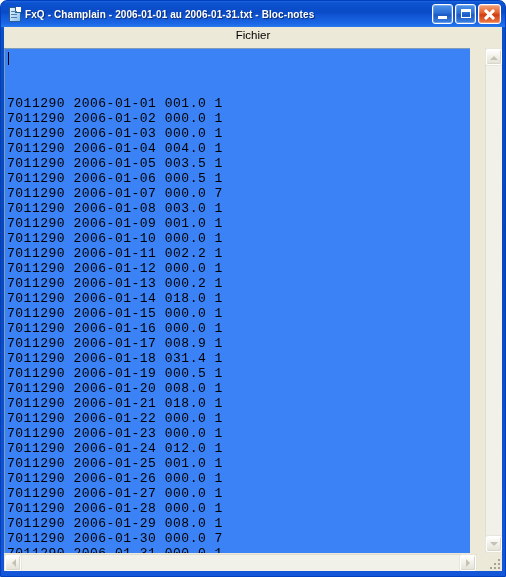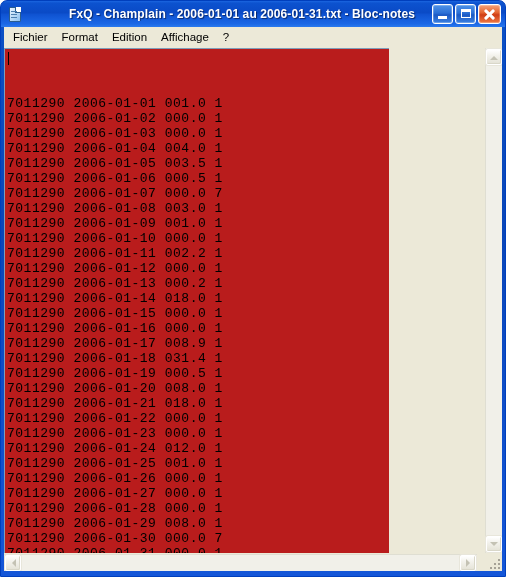--- a/index.html
+++ b/index.html
@@ -64,28 +64,27 @@
     border-bottom: 1px solid #2a5d8f;
   }
   .win-icon .ln {
     position: absolute;
     left: 5px;
     width: 6px; height: 1px;
     background: #4d7fb0;
   }
   .title-text {
     color: #ffffff;
-    font-size: 12px;
+    font-size: 10px;
     font-weight: bold;
     letter-spacing: 0.1px;
     white-space: nowrap;
     text-shadow: 1px 1px 1px rgba(0,0,20,.55);
     flex: 1 1 auto;
     overflow: hidden;
-    margin-left: 44px;
   }
   .caption-buttons {
     display: flex;
     gap: 2px;
     flex: none;
     margin-right: 2px;
   }
   .cbtn {
     width: 21px; height: 20px;
     border: 1px solid #ffffff;
@@ -121,45 +120,46 @@
     border-radius: 1px;
   }
   .glyph-close:before { transform: rotate(45deg); }
   .glyph-close:after  { transform: rotate(-45deg); }
 
   
   .menubar {
     height: 20px;
     background: #ece9d8;
     display: flex;
-    align-items: flex-end;
+    align-items: center;
     padding: 0 2px;
     border-bottom: 1px solid #ece9d8;
+    flex-direction: column;
   }
   .menu-item {
     font-size: 11.5px;
     color: #000000;
     padding: 2px 7px 3px 7px;
     white-space: nowrap;
     line-height: 13px;
   }
 
   
   .client {
     position: relative;
     height: 523px;
     background: #ece9d8;
     overflow: hidden;
   }
   .edit-area {
     position: absolute;
     left: 0; top: 0;
-    width: 385px;
+    width: 466px;
     height: 505px;
-    background: #b91c1c;
+    background: #3b82f6;
     border-top: 1px solid #7f9db9;
     border-left: 1px solid #7f9db9;
     box-sizing: border-box;
     overflow: hidden;
   }
   .text-body {
     font-family: "Liberation Mono", "DejaVu Sans Mono", monospace;
     font-size: 13px;
     line-height: 15px;
     color: #000000;

